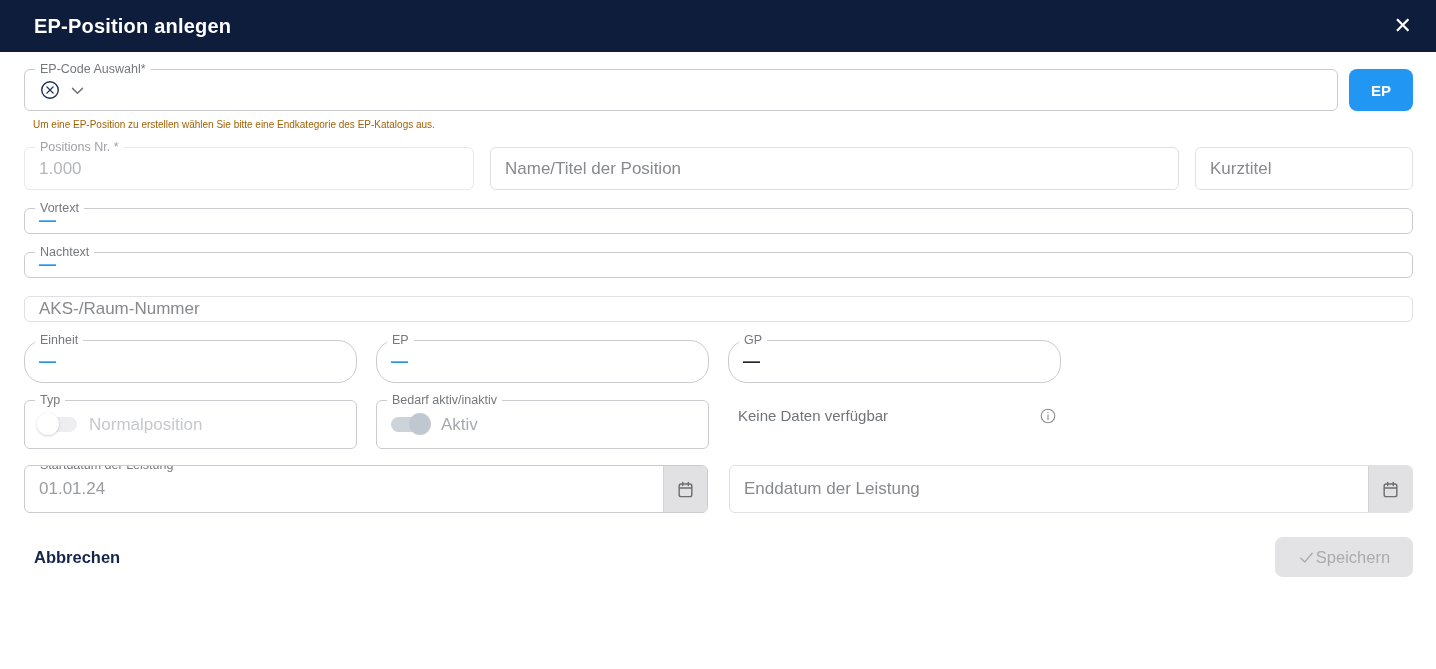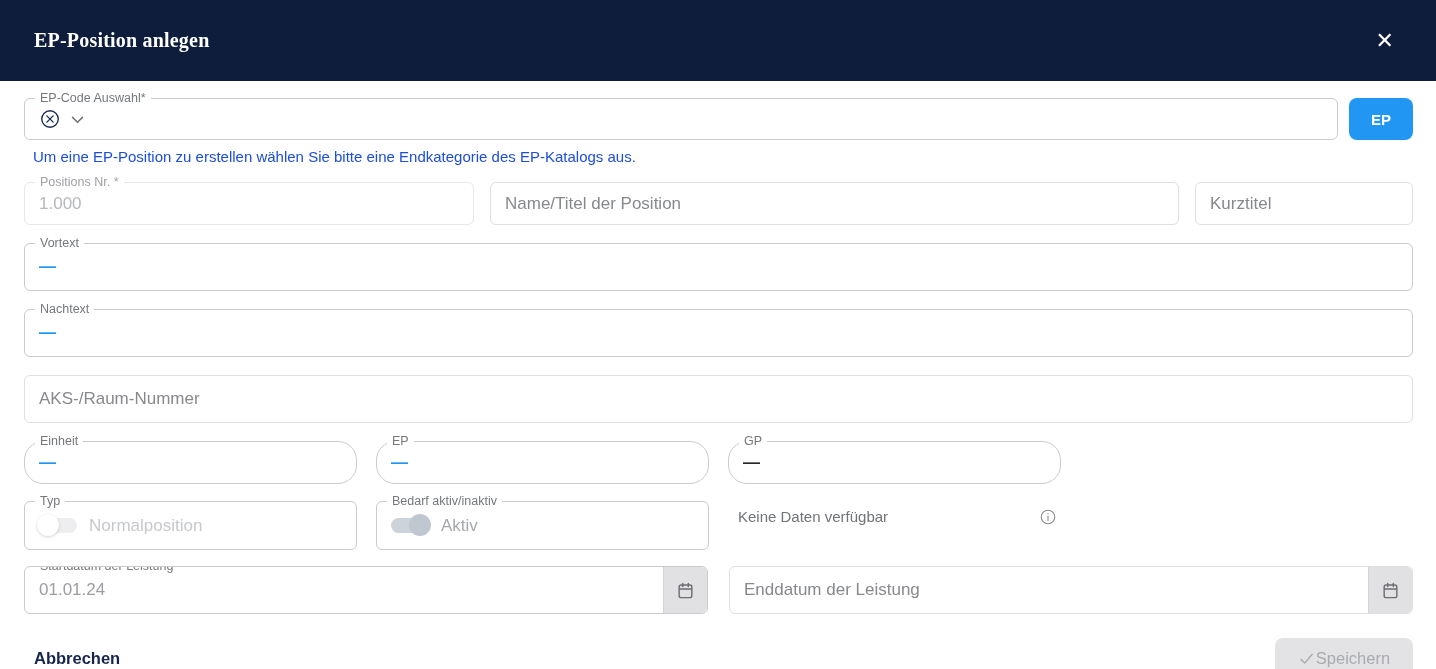--- a/index.html
+++ b/index.html
@@ -5,24 +5,23 @@
   * { margin:0; padding:0; box-sizing:border-box; }
   html,body { width:1436px; height:669px; }
   body {
     font-family:"Liberation Sans", sans-serif;
     background:#ffffff;
     color:#3b3e43;
     overflow:hidden;
   }
   
   .dialog-header {
-    height:81px; background:#0d1d3b;
+    height:52px; background:#0d1d3b;
     display:flex; align-items:center; justify-content:space-between;
-    padding:0 38px 0 34px;
-    font-family:Liberation Serif, serif;
+    padding:0 20px 0 34px;
   }
   .dialog-title { color:#ffffff; font-size:20px; font-weight:700; letter-spacing:.2px; }
   .close-btn {
     color:#ffffff; font-size:22px; line-height:1; cursor:pointer;
     background:none; border:none; padding:4px; font-family:inherit;
   }
   
   .dialog-body { padding:17px 23px 0 24px; }
   .row { display:flex; }
   
@@ -48,26 +47,26 @@
   
   .epcode-row { gap:11px; align-items:stretch; }
   .epcode-field { flex:1; height:42px; justify-content:space-between; }
   .epcode-value { font-size:17px; color:#3b3e43; }
   .epcode-icons { display:flex; align-items:center; gap:8px; }
   .icon-btn { background:none; border:none; cursor:pointer; display:flex; align-items:center; padding:0; }
   .ep-btn {
     width:64px; height:42px; background:#2196f3; border:none; border-radius:8px;
     color:#fff; font-size:15px; font-weight:700; cursor:pointer; font-family:inherit;
   }
-  .error-text { color:#1d4ed8; font-size:15px; margin:8px 0 0 9px; }
+  .error-text { color:#a16207; font-size:10px; margin:8px 0 0 9px; }
   
   .row-pos { margin-top:17px; display:grid; grid-template-columns:450px 1fr 218px; gap:16px; }
   .row-pos .field { height:43px; }
   
-  .full-field { margin-top:18px; height:48px; }
+  .full-field { margin-top:18px; height:26px; }
   
   .row-menge { margin-top:18px; display:grid; grid-template-columns:repeat(4,1fr); gap:19px; }
   .row-menge .field { height:43px;border-radius:19px; }
   
   .row-typ { margin-top:17px; display:grid; grid-template-columns:repeat(4,1fr); gap:19px; }
   .toggle-field { height:49px; gap:12px; }
   .toggle { position:relative; width:38px; height:15px; border-radius:8px; flex:0 0 auto; cursor:pointer; }
   .toggle .thumb { position:absolute; width:22px; height:22px; border-radius:50%; top:-4px; }
   .toggle.off { background:#eeeef1; }
   .toggle.off .thumb { left:-2px; background:#ffffff; box-shadow:0 1px 3px rgba(0,0,0,.18); }

